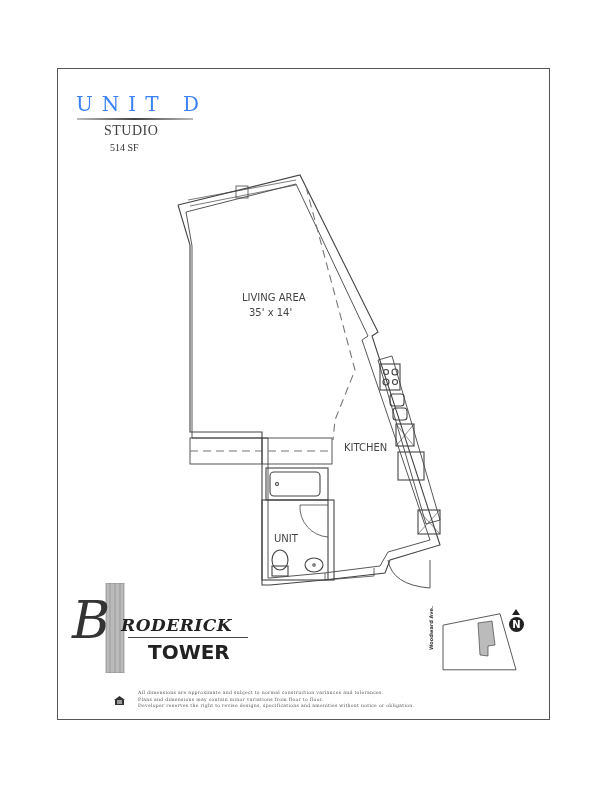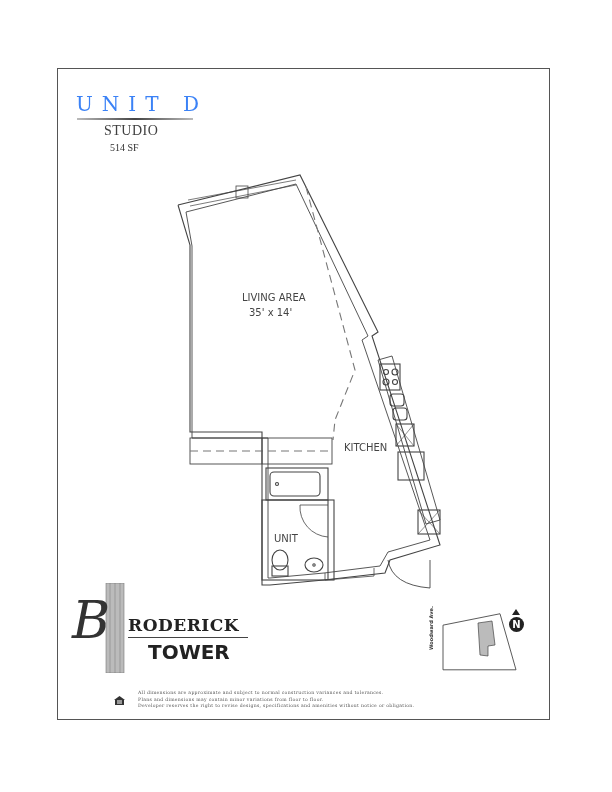--- a/index.html
+++ b/index.html
@@ -5,21 +5,21 @@
   html, body { margin: 0; padding: 0; background: #ffffff; }
   body { width: 612px; height: 792px; position: relative; overflow: hidden; font-family: "Liberation Sans", sans-serif; }
   .frame { position: absolute; left: 57px; top: 68px; width: 493px; height: 652px; border: 1.3px solid #555; box-sizing: border-box; }
   .unit-title { position: absolute; left: 76px; top: 92px; font-family: "DejaVu Serif", serif; font-size: 20px; letter-spacing: 9px; color: #3b82f6; }
   .title-rule { position: absolute; left: 77px; top: 118px; width: 116px; height: 2px; background: linear-gradient(to right, #bbb, #444 50%, #bbb); }
   .unit-type { position: absolute; left: 104px; top: 123px; font-family: "Liberation Serif", serif; font-size: 14px; color: #404040; letter-spacing: 0.5px; }
   .unit-size { position: absolute; left: 110px; top: 142px; font-family: "Liberation Serif", serif; font-size: 10px; color: #333; }
   svg.plan { position: absolute; left: 0; top: 0; }
   .label { position: absolute; font-family: "DejaVu Sans", sans-serif; color: #444; font-size: 10px; white-space: nowrap; }
   .brand-b { position: absolute; left: 72px; top: 590px; font-family: "DejaVu Serif", serif; font-style: italic; font-size: 52px; color: #333; }
-  .brand-top { position: absolute; left: 128px; top: 615px; font-family: "DejaVu Serif", serif; font-weight: bold; font-size: 17px; color: #222; letter-spacing: 0.5px; }
+  .brand-top { position: absolute; left: 121px; top: 615px; font-family: "DejaVu Serif", serif; font-weight: bold; font-size: 17px; color: #222; letter-spacing: 0.5px; font-style: italic; }
   .brand-rule { position: absolute; left: 128px; top: 637px; width: 120px; height: 1px; background: #444; }
   .brand-bottom { position: absolute; left: 148px; top: 640px; font-family: "DejaVu Sans", sans-serif; font-weight: bold; font-size: 20px; color: #222; }
   .disclaimer { position: absolute; left: 138px; top: 690px; font-family: "DejaVu Serif", serif; font-size: 4.6px; line-height: 6.6px; color: #555; letter-spacing: 0.3px; }
   .eho-icon { position: absolute; left: 114px; top: 696px; width: 11px; height: 10px; }
   .north { position: absolute; left: 509px; top: 617px; width: 15px; height: 15px; border-radius: 50%; background: #222; color: #fff; font-family: "DejaVu Sans", sans-serif; font-weight: bold; font-size: 10px; text-align: center; line-height: 15px; }
   .north-arrow { position: absolute; left: 512px; top: 609px; width: 0; height: 0; border-left: 4px solid transparent; border-right: 4px solid transparent; border-bottom: 6px solid #222; }
   .street { position: absolute; left: 428px; top: 650px; transform: rotate(-90deg); transform-origin: left top; font-family: "DejaVu Sans", sans-serif; font-weight: bold; font-size: 5px; color: #333; white-space: nowrap; }
 </style>
 </head>
 <body>

